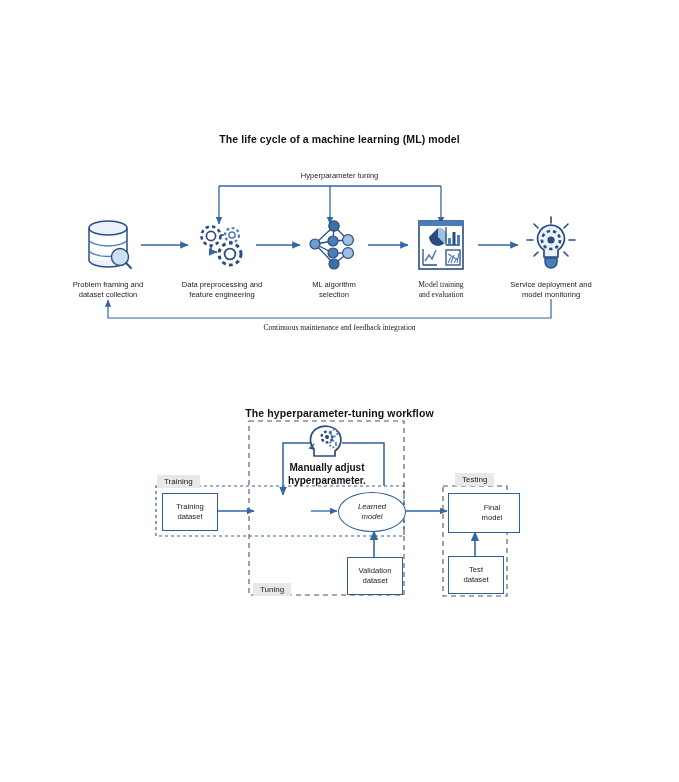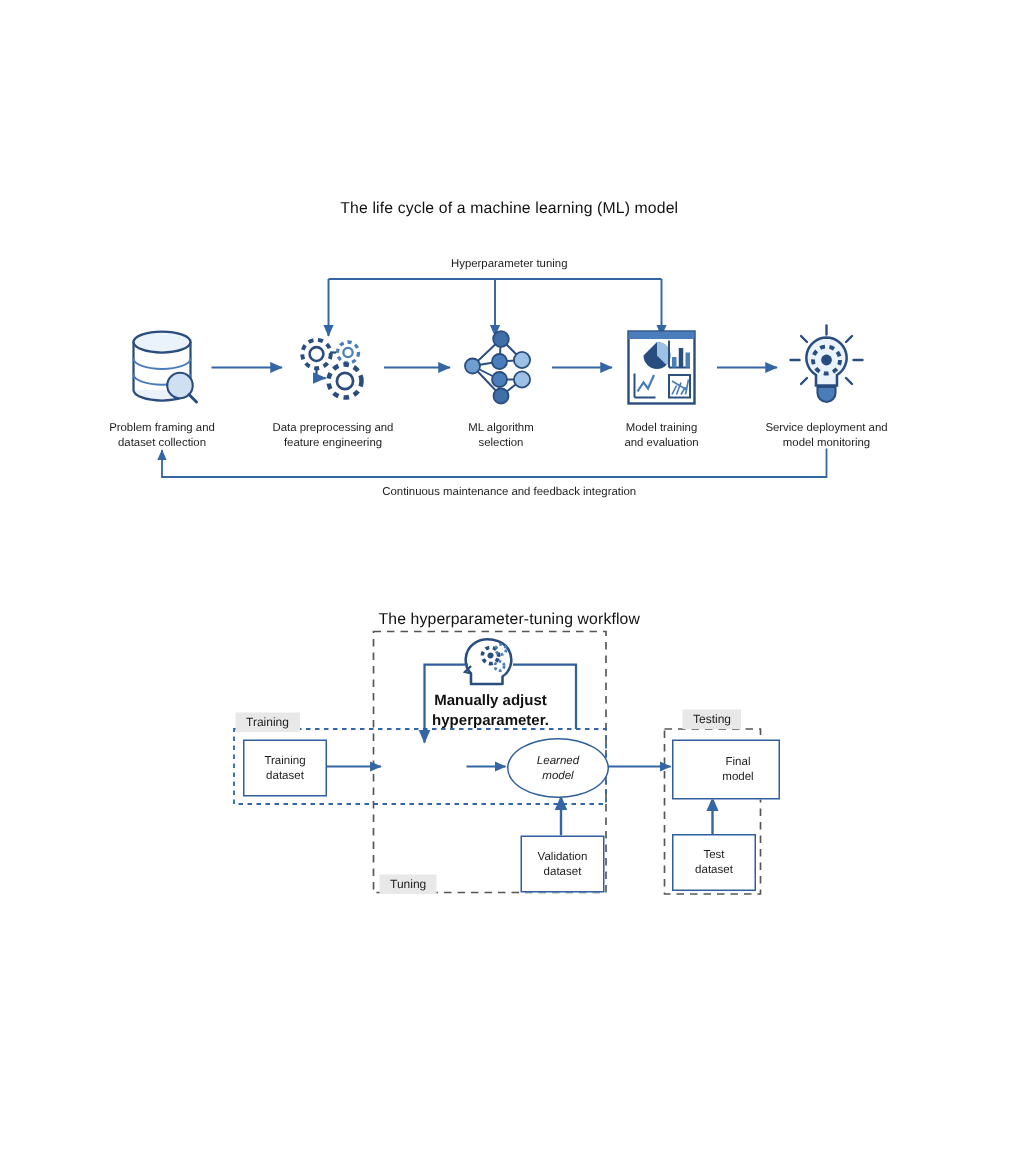--- a/index.html
+++ b/index.html
@@ -1,19 +1,19 @@
 <!DOCTYPE html>
 <html><head>
 <meta charset="utf-8">
 <style>
   html,body{margin:0;padding:0;background:#ffffff;}
   body{width:679px;height:782px;position:relative;font-family:"Liberation Sans",sans-serif;color:#1a1a1a;overflow:hidden;}
   .canvas{position:absolute;inset:0;}
   svg{position:absolute;top:0;left:0;width:679px;height:782px;overflow:visible;}
-  .fig-title{position:absolute;font-size:10.5px;font-weight:normal;color:#111;text-align:center;width:100%;letter-spacing:.1px;}
+  .fig-title{position:absolute;font-size:10.5px;font-weight:bold;color:#111;text-align:center;width:100%;letter-spacing:.1px;}
   .cap{position:absolute;font-size:7.6px;color:#1c1c1c;text-align:center;line-height:1.35;}
   .loop-lbl{position:absolute;font-size:7.6px;color:#1c1c1c;text-align:center;width:100%;}
   .hp-lbl{position:absolute;font-size:7.6px;color:#1c1c1c;text-align:center;width:100%;}
   .nodebox{position:absolute;border:1.1px solid #2f5f9e;background:#fff;display:flex;align-items:center;justify-content:center;text-align:center;font-size:7.7px;line-height:1.3;color:#1c1c1c;}
   .ellipse{position:absolute;border:1.1px solid #2f5f9e;background:#fff;border-radius:50%;display:flex;align-items:center;justify-content:center;text-align:center;font-size:7.7px;line-height:1.3;color:#1c1c1c;}
   .tab{position:absolute;background:#e8e8e8;color:#1c1c1c;font-size:8px;padding:1.5px 7px 2px 7px;}
   .callout{position:absolute;font-size:10px;font-weight:bold;color:#111;text-align:center;line-height:1.25;width:140px;}
 </style>
 </head>
 <body>
@@ -144,26 +144,26 @@
       </g>
     </g>
   </svg>
 
   <div class="cap" style="left:152px;top:280px;width:140px;white-space:pre-line;">Data preprocessing and
 feature engineering</div>
   <div class="cap" style="left:38px;top:280px;width:140px;white-space:pre-line;">Problem framing and
 dataset collection</div>
   <div class="cap" style="left:279px;top:280px;width:110px;white-space:pre-line;">ML algorithm
 selection</div>
-  <div class="cap" style="left:386px;top:280px;width:110px;white-space:pre-line;">Model training
+  <div class="cap" style="left:386px;top:280px;width:110px;white-space:pre-line;font-family:Liberation Serif, serif;">Model training
 and evaluation</div>
   <div class="cap" style="left:481px;top:280px;width:140px;white-space:pre-line;">Service deployment and
 model monitoring</div>
 
-  <div class="loop-lbl" style="top:323px;">Continuous maintenance and feedback integration</div>
+  <div class="loop-lbl" style="top:323px;font-family:Liberation Serif, serif;">Continuous maintenance and feedback integration</div>
 
   <div class="fig-title" style="top:391px;margin-top:16px;">The hyperparameter-tuning workflow</div>
 
   <svg viewBox="0 0 679 782">
 
     <rect x="249" y="421" width="155" height="174" fill="none" stroke="#555" stroke-width="1.1" stroke-dasharray="5 4"></rect>
 
     <rect x="156" y="486" width="248" height="50" fill="none" stroke="#3465a4" stroke-width="1.2" stroke-dasharray="3 3"></rect>
 
     <rect x="443" y="486" width="64" height="110" fill="none" stroke="#555" stroke-width="1.1" stroke-dasharray="5 4"></rect>

